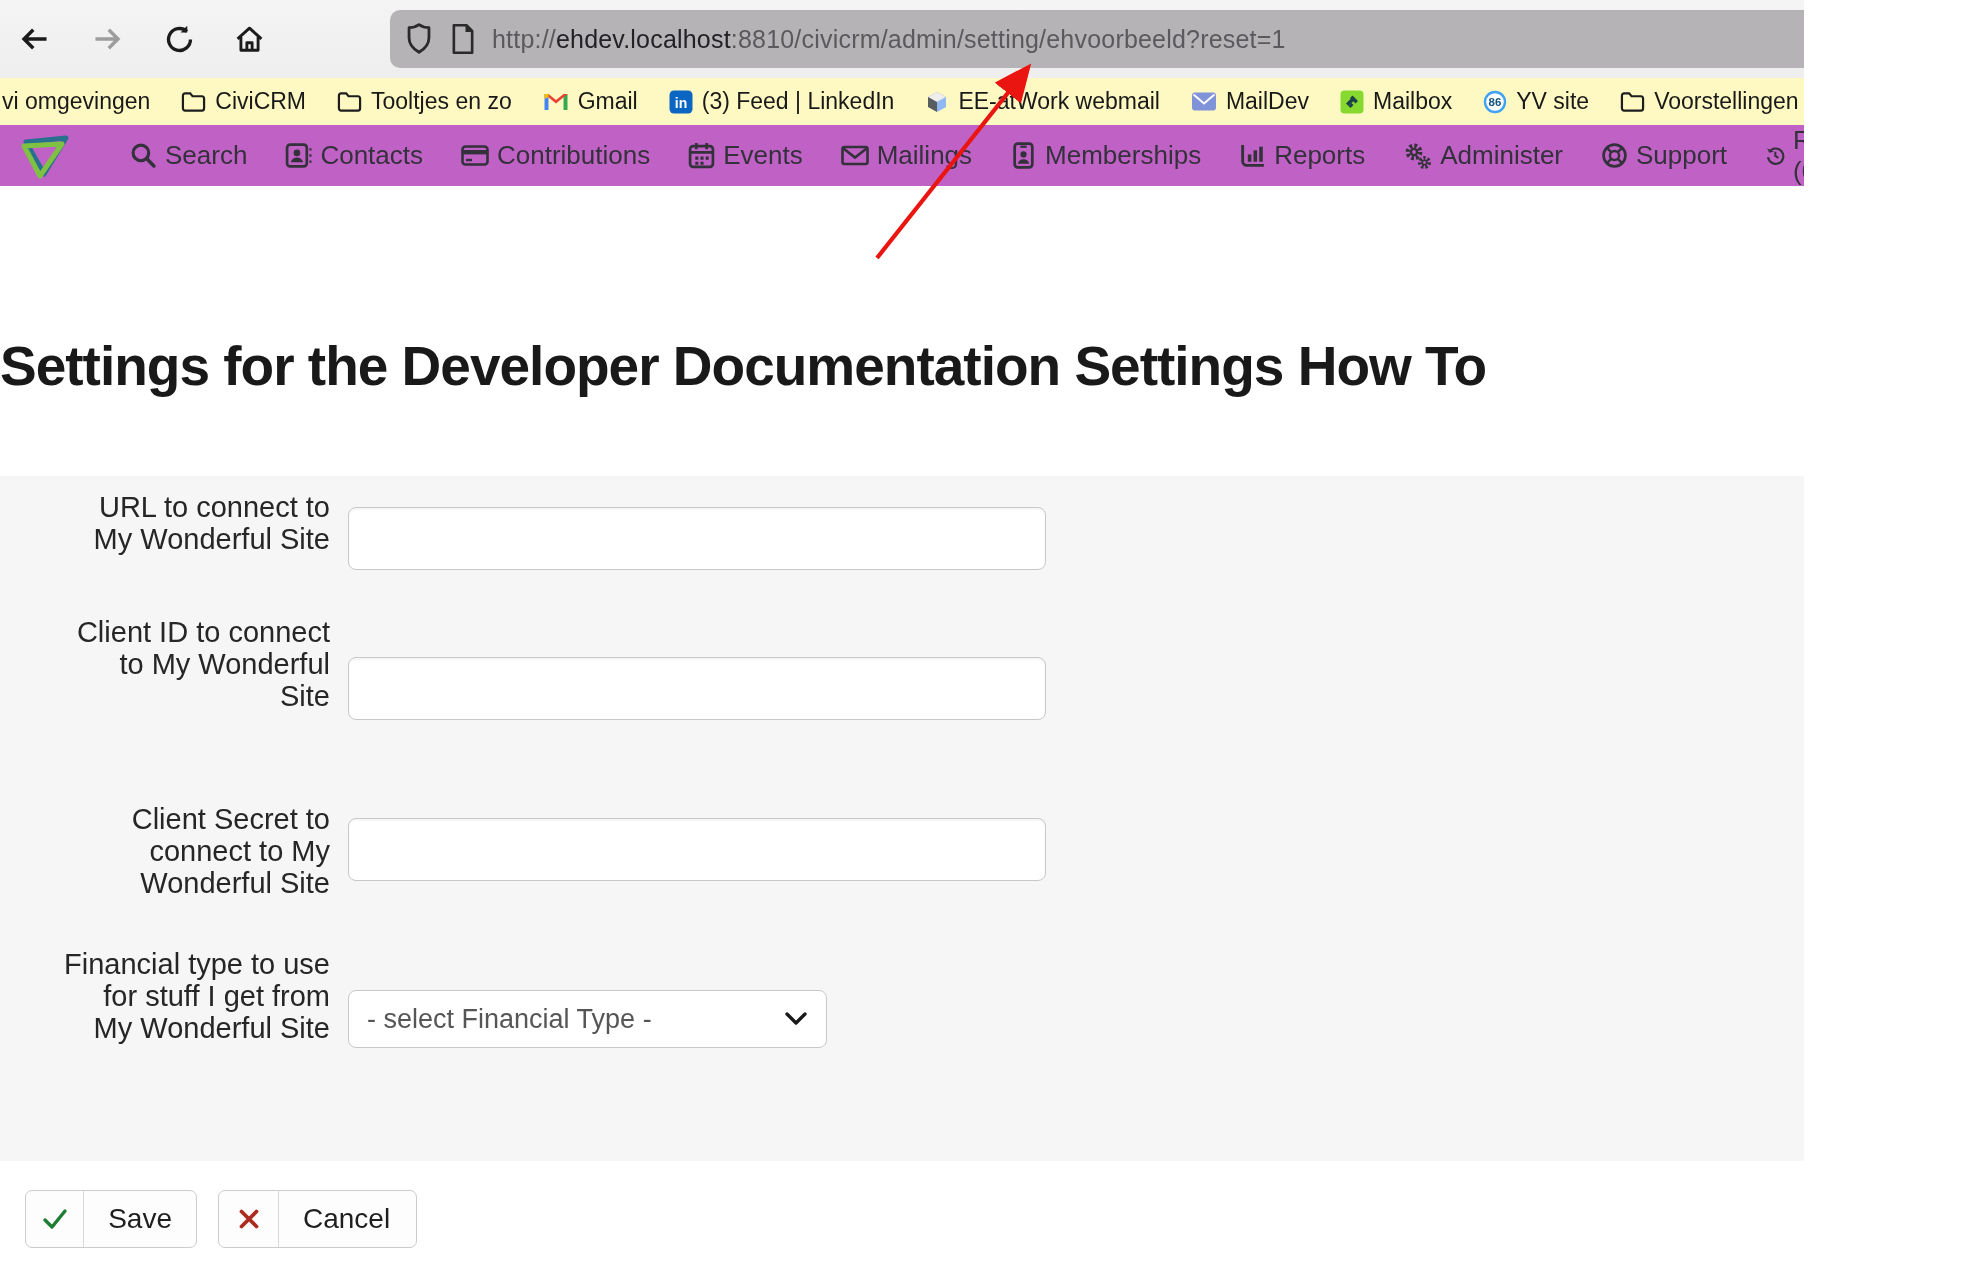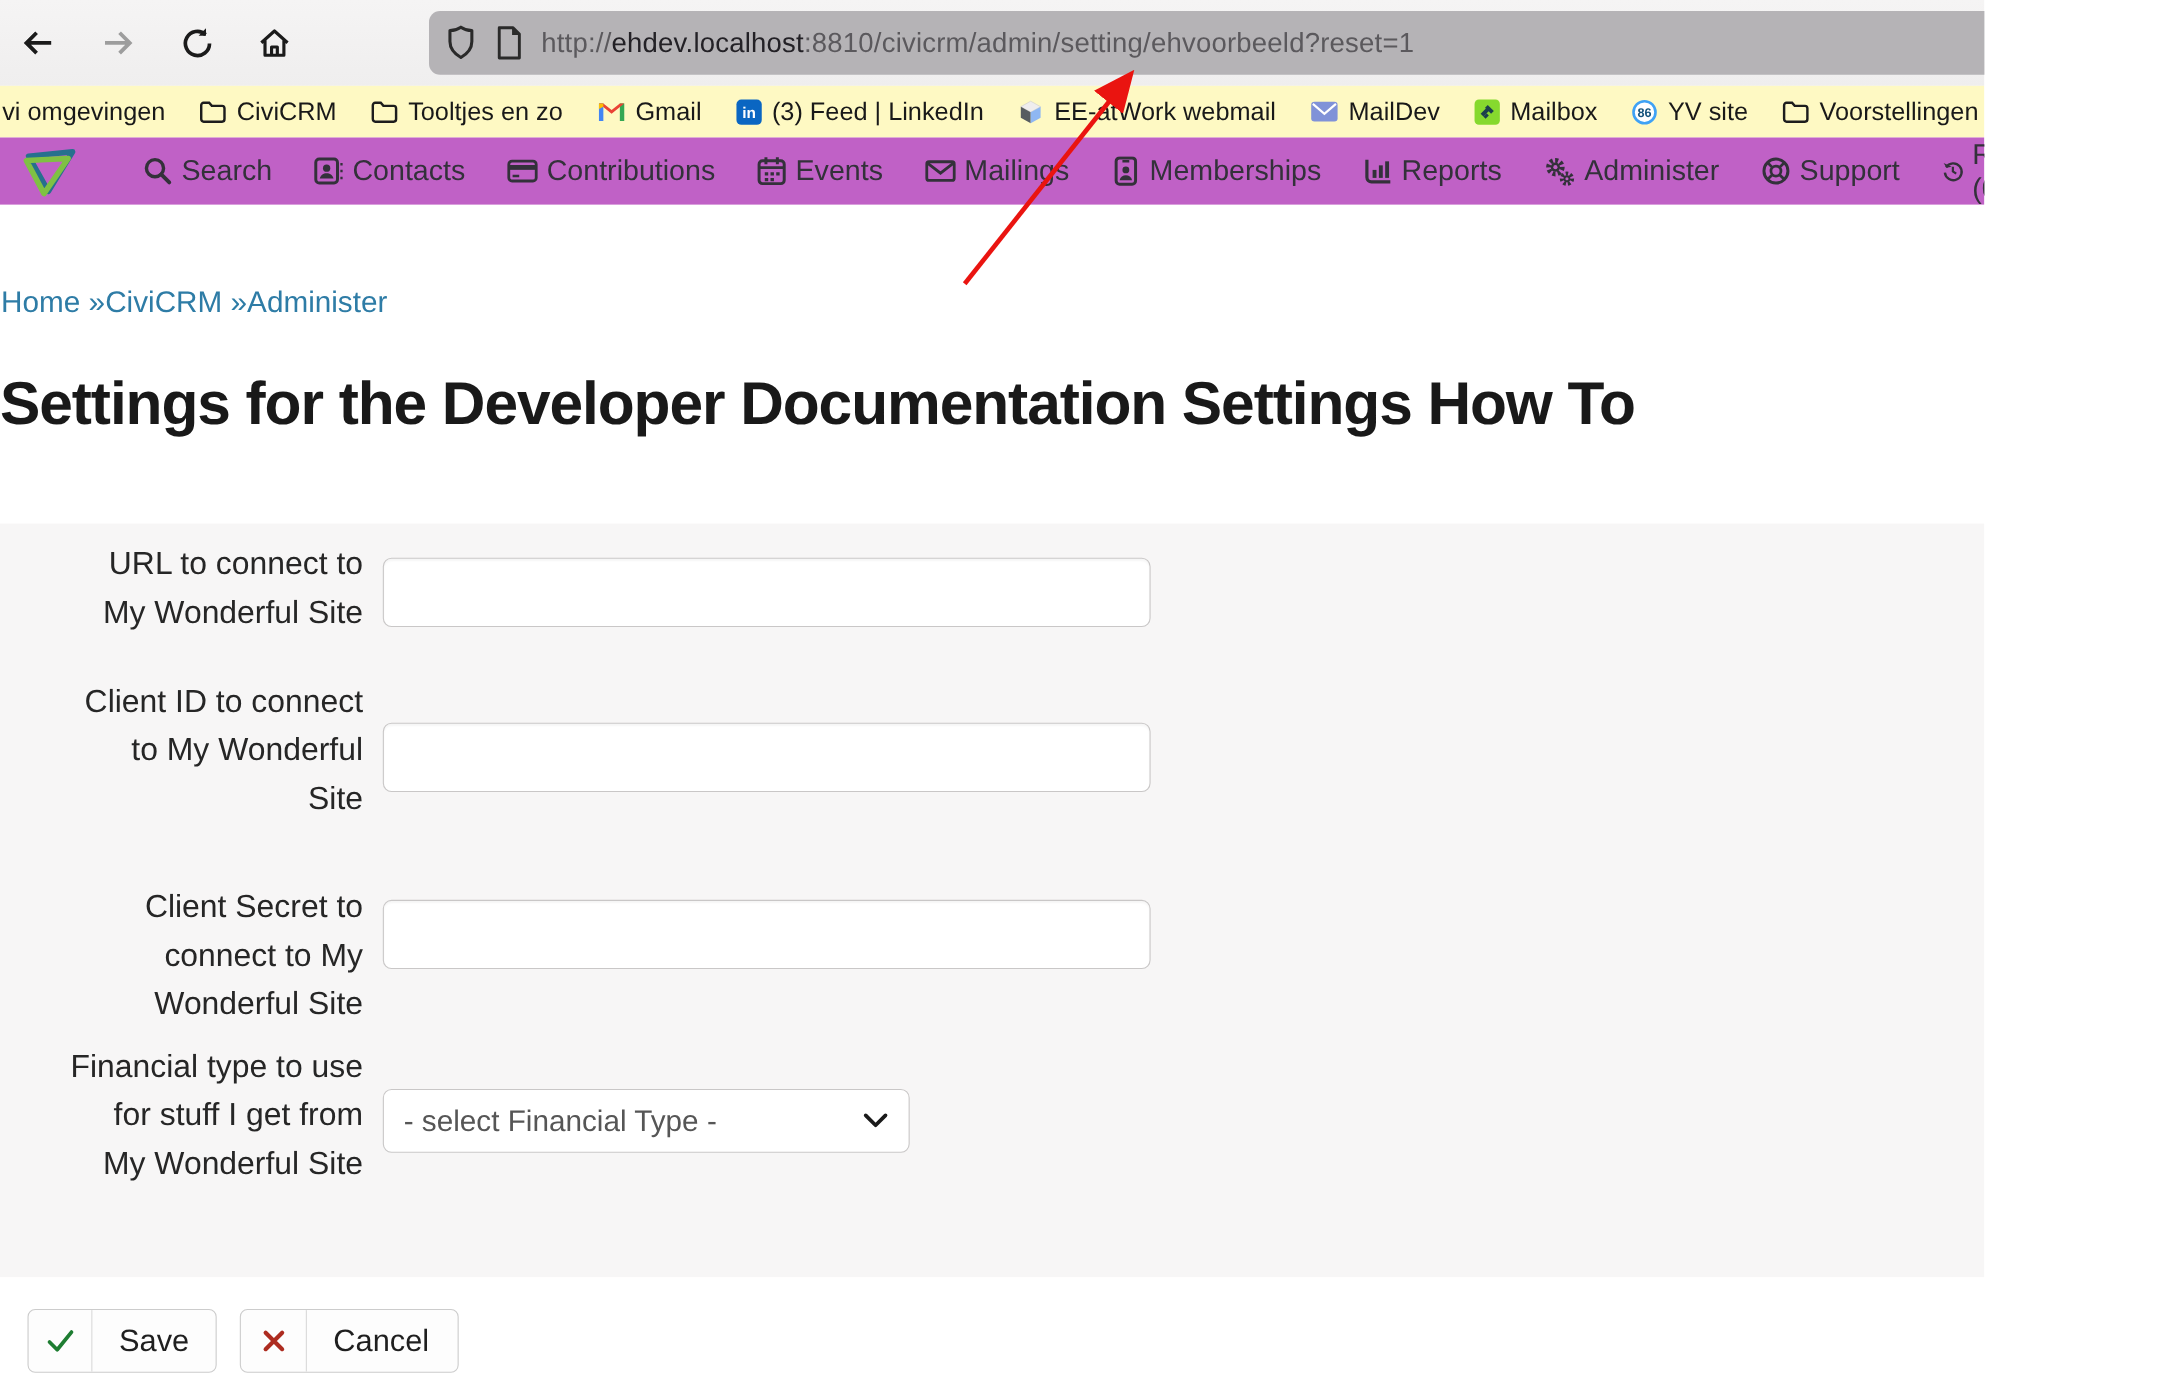--- a/index.html
+++ b/index.html
@@ -37,21 +37,21 @@
   
   .breadcrumb { position:absolute; top:260px; left:1px; font-size:27px; color:#2e7ca6; }
   .breadcrumb a { color:#2e7ca6; text-decoration:none; cursor:pointer; }
   .page-title { position:absolute; top:334px; left:0; width:1900px; font-size:55px;
                 font-weight:bold; color:#191919; letter-spacing:-1px; }
 
   .form-panel { position:absolute; top:476px; left:0; width:100%; height:685px;
                 background:#f7f6f6; }
 
   .flabel { position:absolute; left:0; width:330px; text-align:right; font-size:29px;
-            line-height:44px; color:#262626; white-space:pre-line; }
+            line-height:32px; color:#262626; white-space:pre-line; }
   .l1 { top:491px; } .l2 { top:616px; } .l3 { top:803px;padding-left:36px; } .l4 { top:948px; }
 
   .tinput { position:absolute; left:348px; width:698px; height:63px; background:#fff;
             border:1px solid #c9c7c7; border-radius:8px; font-size:27px; padding:0 14px;
             color:#222; box-shadow:inset 0 2px 2px rgba(0,0,0,0.04); outline:none; }
   .t1 { top:507px; } .t2 { top:657px; } .t3 { top:818px; }
 
   .select-box { position:absolute; left:348px; top:990px; width:479px; height:58px;
                 background:#fff; border:1px solid #c9c7c7; border-radius:8px;
                 display:flex; align-items:center; padding:0 18px; cursor:pointer; }
@@ -301,25 +301,20 @@
           <path d="M5.5 8.5A10 10 0 1 1 4 15" fill="none" stroke="#33313a" stroke-width="2.8"></path>
           <path d="M2.5 3.5l3.5 5.5 6-1z" fill="#33313a"></path>
           <path d="M13.5 8v5.5l4 2.5" fill="none" stroke="#33313a" stroke-width="2.6"></path>
         </svg>
         <span>Recent (0)</span>
       </div>
 
     </div>
   </div>
 
-  <div class="breadcrumb">
-    <a>Home</a>
-    <span>»</span><a>CiviCRM</a>
-    <span>»</span><a>Administer</a>
-  </div>
 
   <h1 class="page-title">Settings for the Developer Documentation Settings How To</h1>
 
   <div class="form-panel"></div>
 
   <div class="flabel l1">URL to connect to
 My Wonderful Site</div>
   <input class="tinput t1" type="text" value="" style="">
 
   <div class="flabel l2">Client ID to connect

